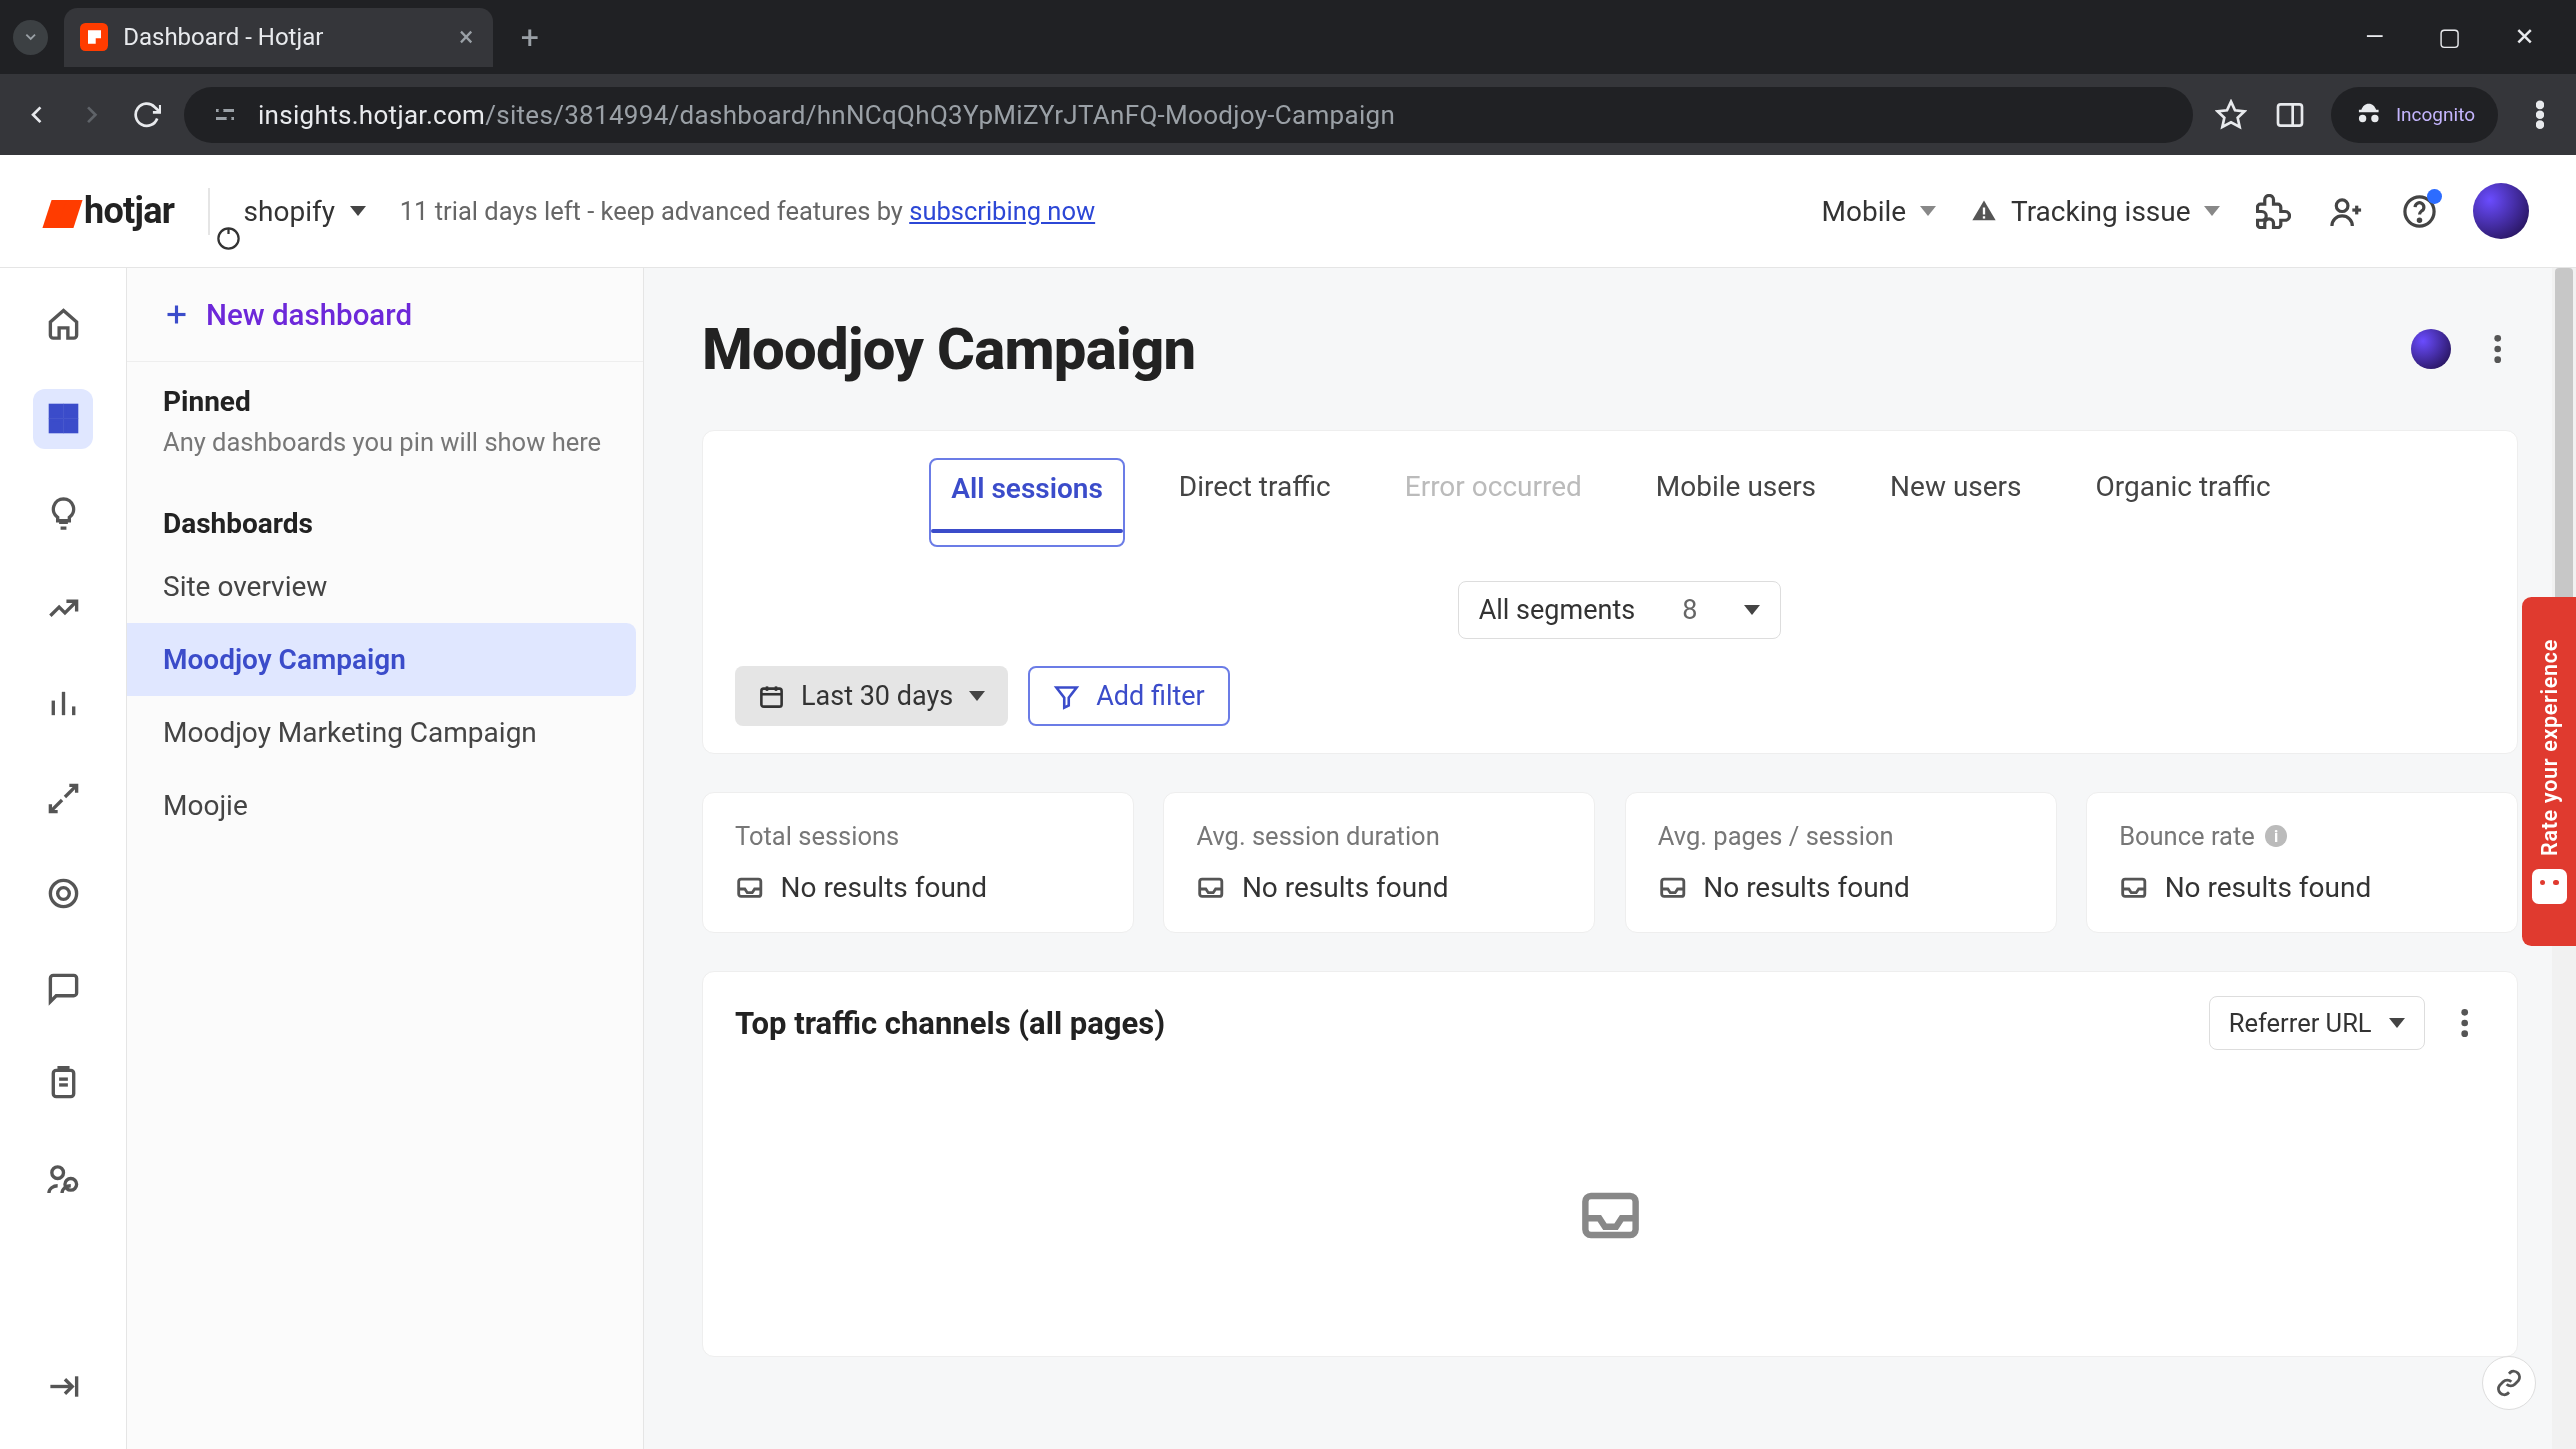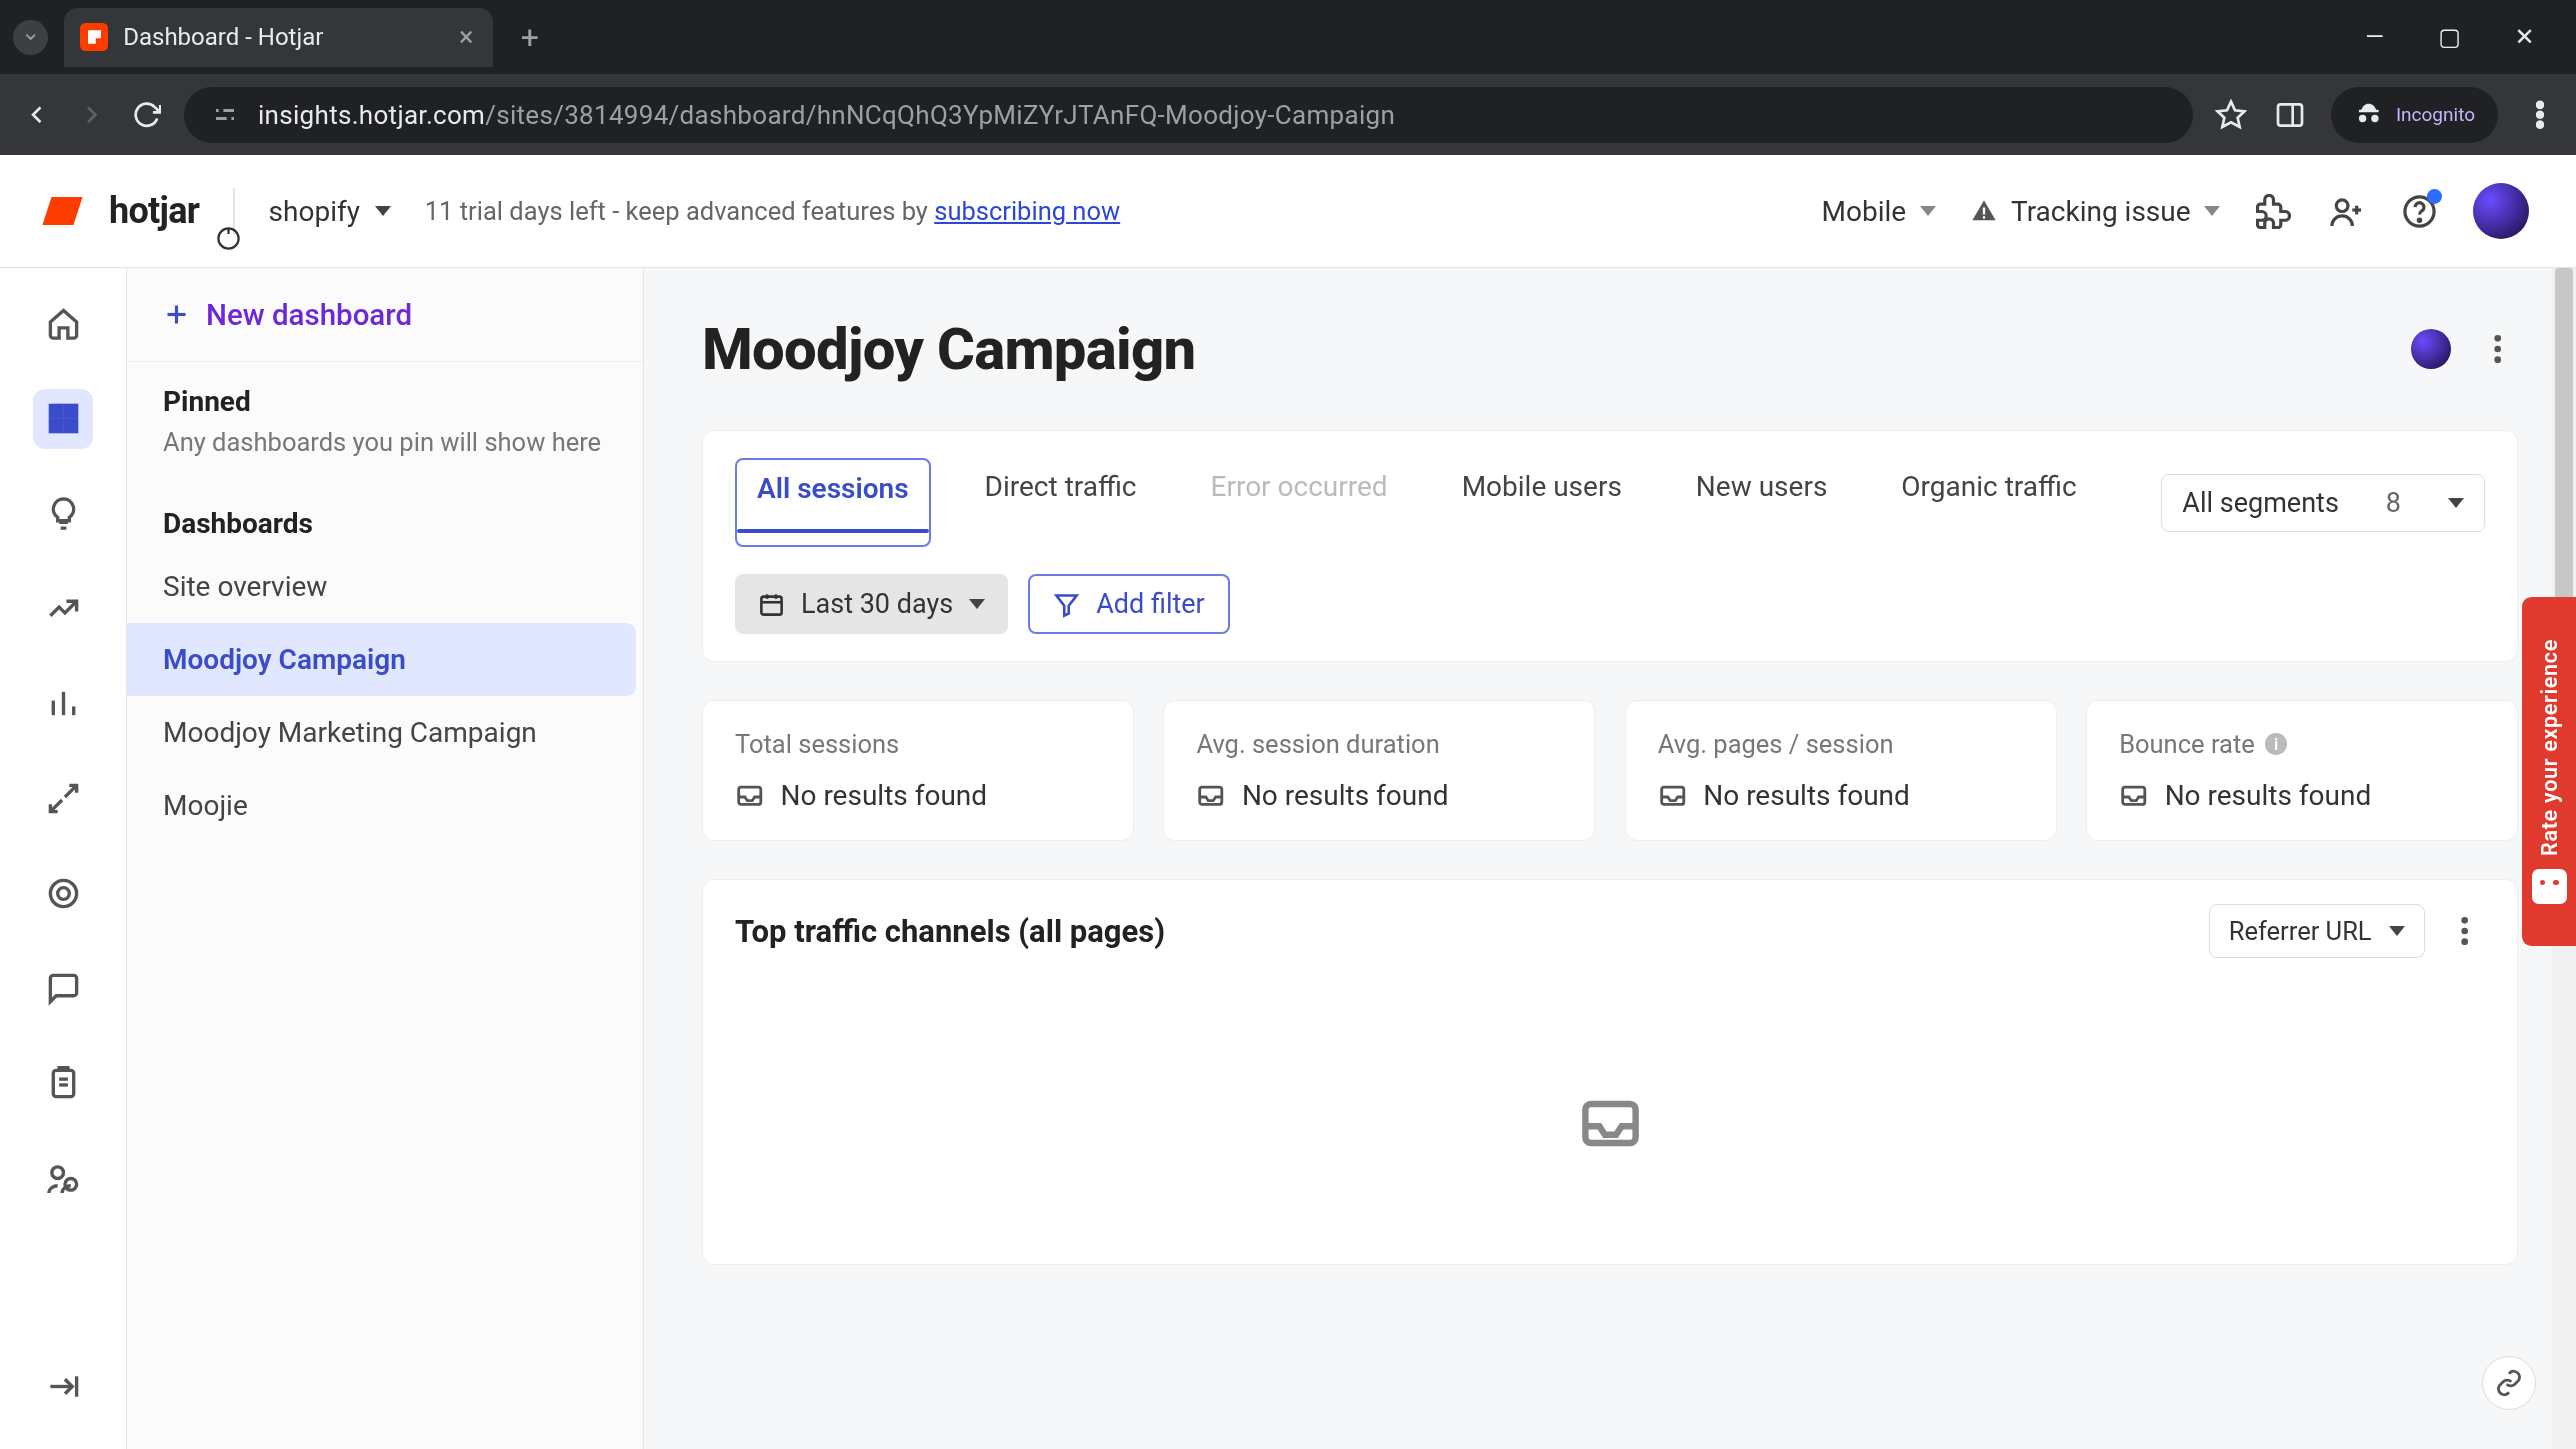--- a/index.html
+++ b/index.html
@@ -31,21 +31,21 @@
   .toolbar-right { display:flex; align-items:center; gap:24px; }
   .toolbar-right svg { width:32px;height:32px; stroke:#e8eaed; fill:none; stroke-width:2; }
   .incognito-btn { display:flex;align-items:center; gap:12px; background:#202124; height:56px; border-radius:28px; padding:0 23px; color:#c4b5fd; font-size:19px; }
   .incognito-btn svg { width:29.5px;height:29.5px; fill:#e8eaed; stroke:none; }
   .kebab svg { width:8px; height:29.5px; }
   
   
   .viewport { width:100%; height: calc(1449px - 154px); background:#fff; display:flex; flex-direction:column; position:relative; }
   
   .app-header { height:113px; border-bottom:0.7px solid #e5e5e5; display:flex; align-items:center; padding:0 47px; gap:34px; background:#fff; }
-  .logo { display:flex; align-items:center; gap:26px; }
+  .logo { display:flex; align-items:flex-end; gap:1px; }
   .logo-mark { width:36px; height:36px; position:relative; }
   .logo-mark::before { content:""; position:absolute; left:0; top:4px; width:16px; height:28px; background:#ff3c00; transform:skewX(-18deg); }
   .logo-mark::after  { content:""; position:absolute; left:14.8px; top:4px; width:16px; height:28px; background:#ff3c00; transform:skewX(-18deg); }
   .logo-text { font-size:36px; font-weight:700; color:#222; letter-spacing:-0.7px; }
   .header-divider { width:1.3px; height:47px; background:#e5e5e5; }
   .site-picker { display:flex; align-items:center; gap:14.8px; font-size:28px; color:#333; }
   .trial { font-size:25.5px; color:#666; }
   .trial a { color:#2c47d6; text-decoration:underline; }
   .header-spacer { flex:1; }
   .lang-picker, .tracking { display:flex; align-items:center; gap:13.4px; font-size:28px; color:#333; }
@@ -77,21 +77,21 @@
   .main-inner { padding: 47px 58px 0; }
   .page-head { display:flex; align-items:center; gap:27px; margin-bottom:47px; }
   .page-title { font-size:58px; font-weight:800; color:#222; letter-spacing:-0.7px; flex:1; }
   .mini-avatar { width:40px;height:40px;border-radius:50%; background: radial-gradient(circle at 30% 30%, #6a4cff, #1a0a3d); }
   .add-widget-btn { background:#3b4cca; color:#fff; font-size:28px; font-weight:600; height:64px; padding:0 29.5px; border-radius:9.4px; display:flex;align-items:center; gap:13.4px; }
   .add-widget-btn svg { width:25.5px;height:25.5px; stroke:#fff; stroke-width:3; fill:none; }
   .page-kebab { width:40px;height:40px; display:flex;align-items:center;justify-content:center; }
   .page-kebab svg { width:9.4px;height:32px; }
   
   .panel { background:#fff; border:0.7px solid #eee; border-radius:12px; padding:27px 32px; }
-  .seg-row { display:flex; align-items:center; gap:34px; }
+  .seg-row { display:flex; align-items:center; gap:34px;flex-direction:column; }
   .seg-tabs { display:flex; gap:34px; flex:1; }
   .seg-tab { font-size:28px; color:#444; padding:12px 20px; border-radius:8px; }
   .seg-tab.active { color:#3b4cca; font-weight:600; border:2px solid #6b7ce6; background:#fff; }
   .seg-tab.active-underline::after { content:""; display:block; height:4px; background:#3b4cca; margin-top:24px; margin-left:-20px; margin-right:-20px; border-radius:2px; }
   .seg-tab.muted { color:#bbb; }
   .seg-dropdown { border:1.3px solid #ddd; border-radius:8px; height:58px; padding:0 20px; display:flex; align-items:center; gap:47px; font-size:27px; color:#333;margin-left:19px; }
   .seg-count { color:#666; }
   
   .filter-row { display:flex; gap:20px; margin-top:27px; }
   .chip { height:60px; border-radius:8px; display:flex; align-items:center; gap:16px; padding:0 23px; font-size:27px; }

